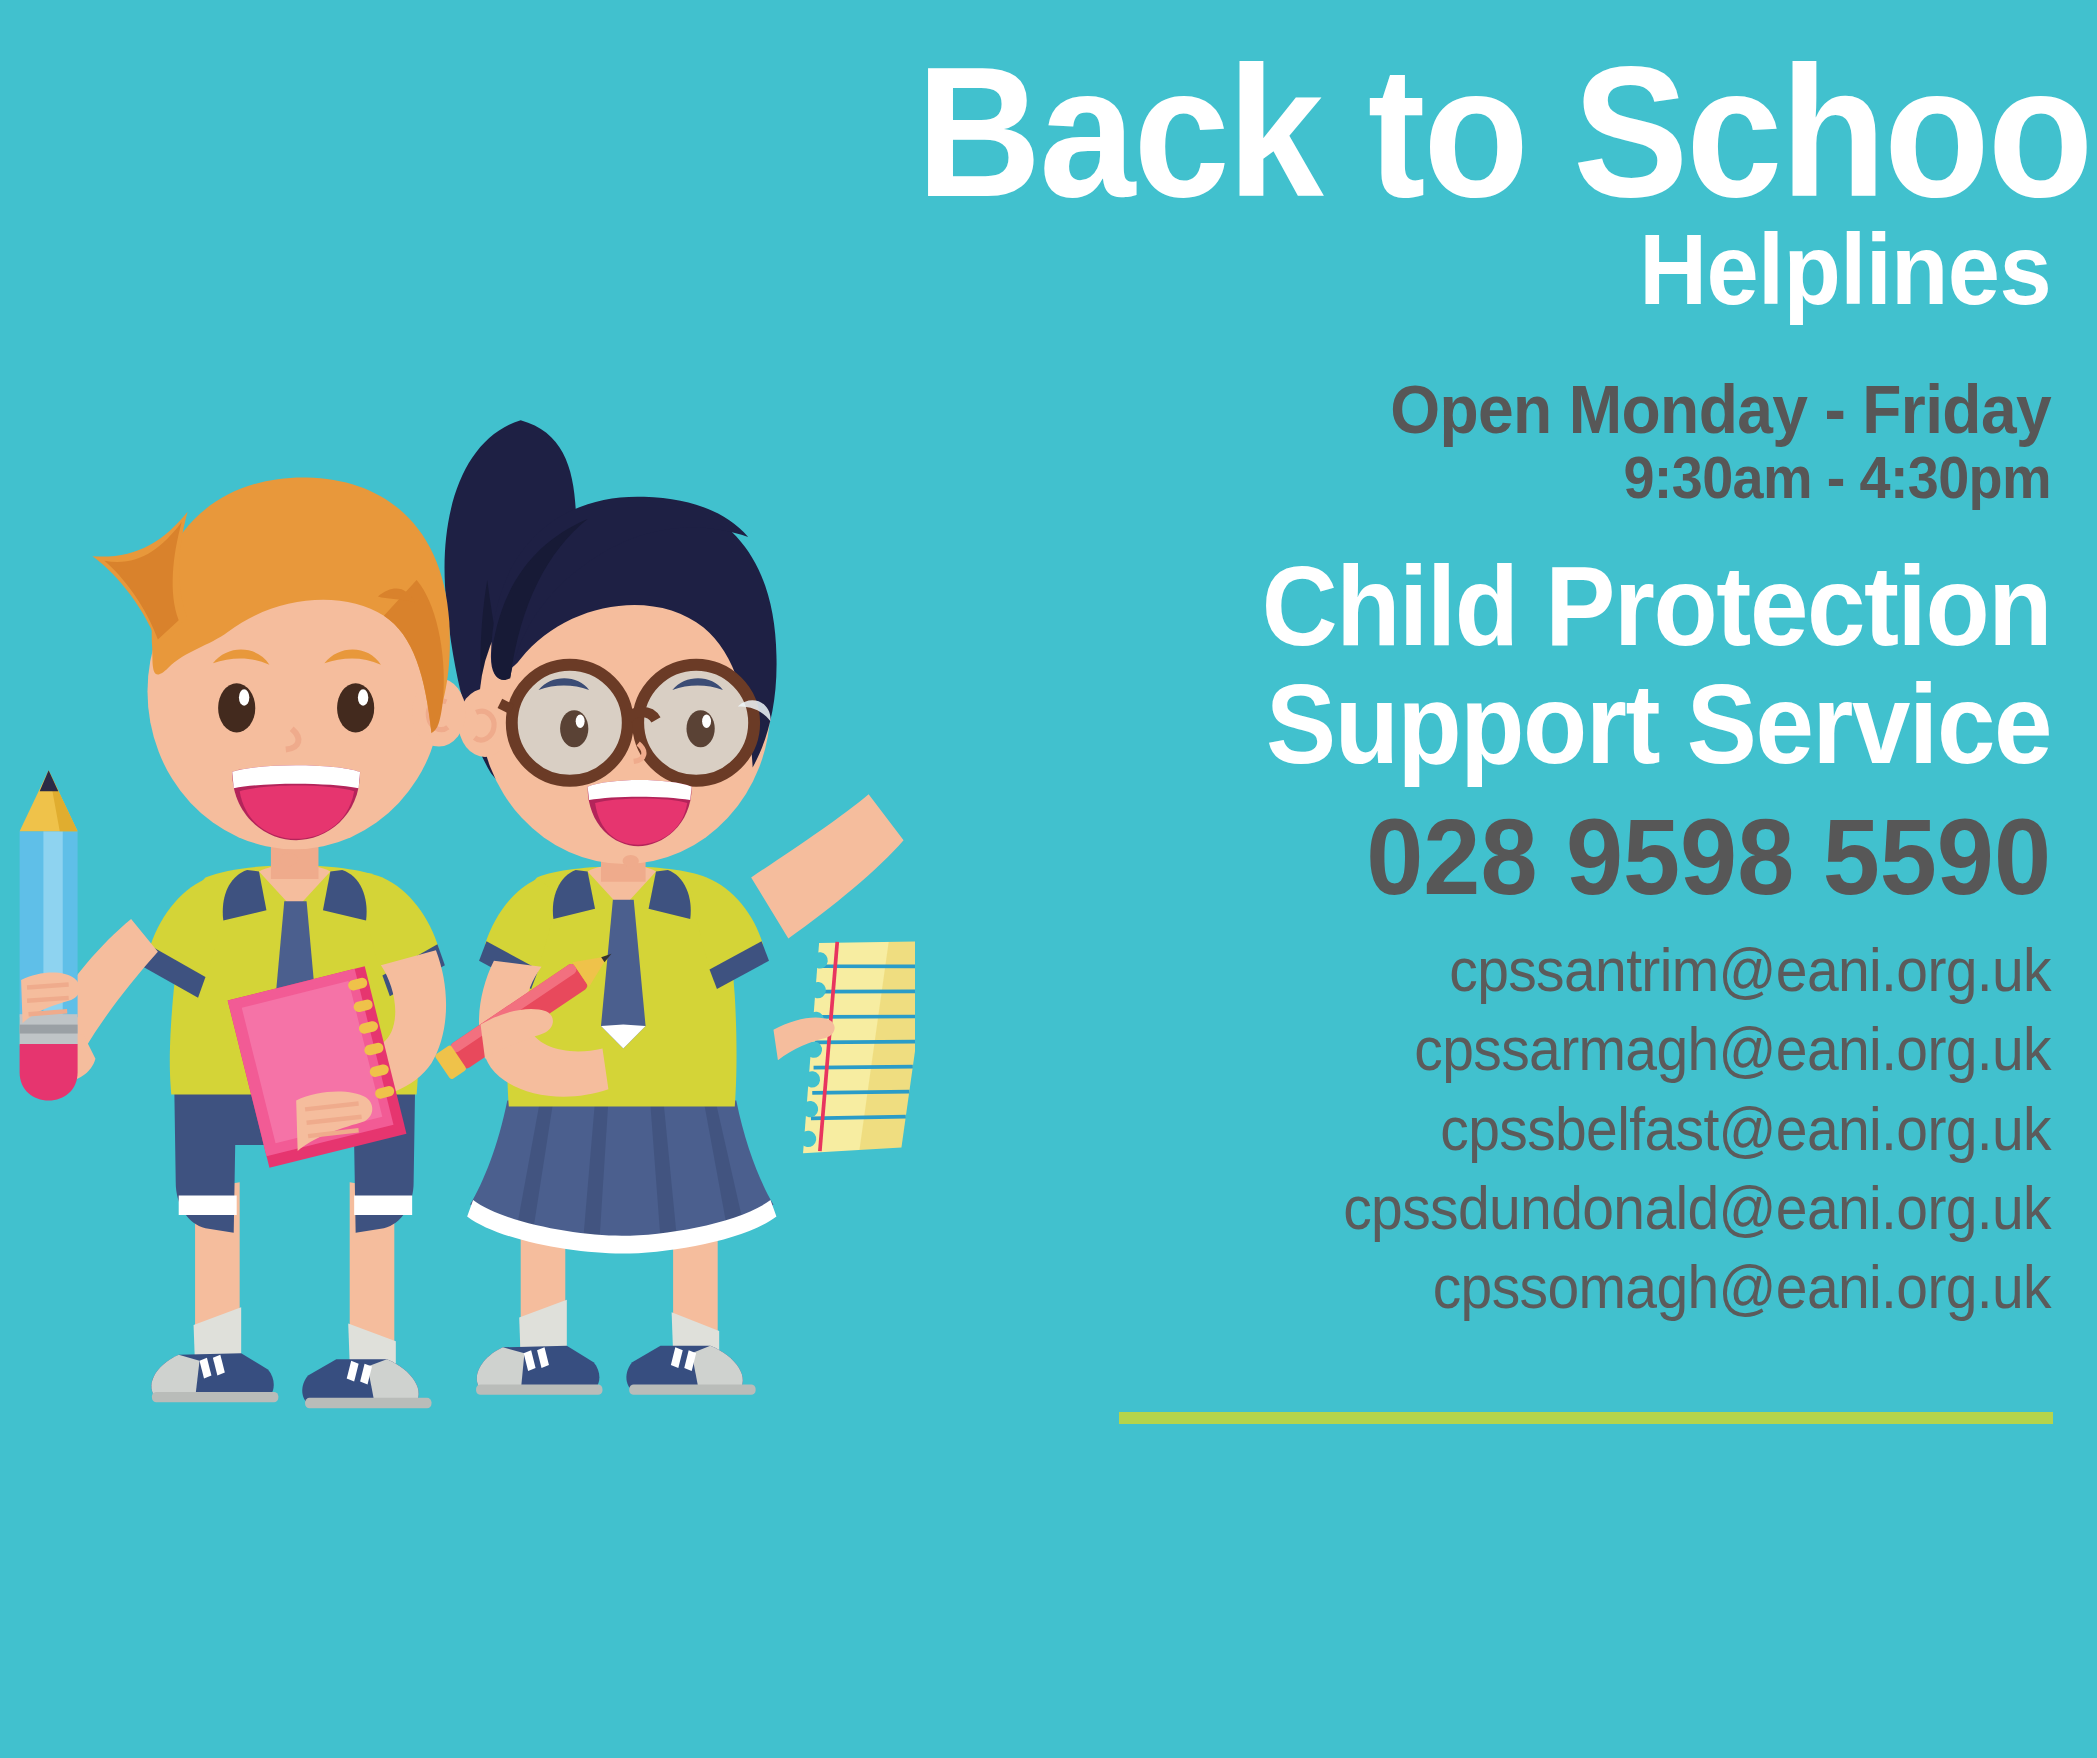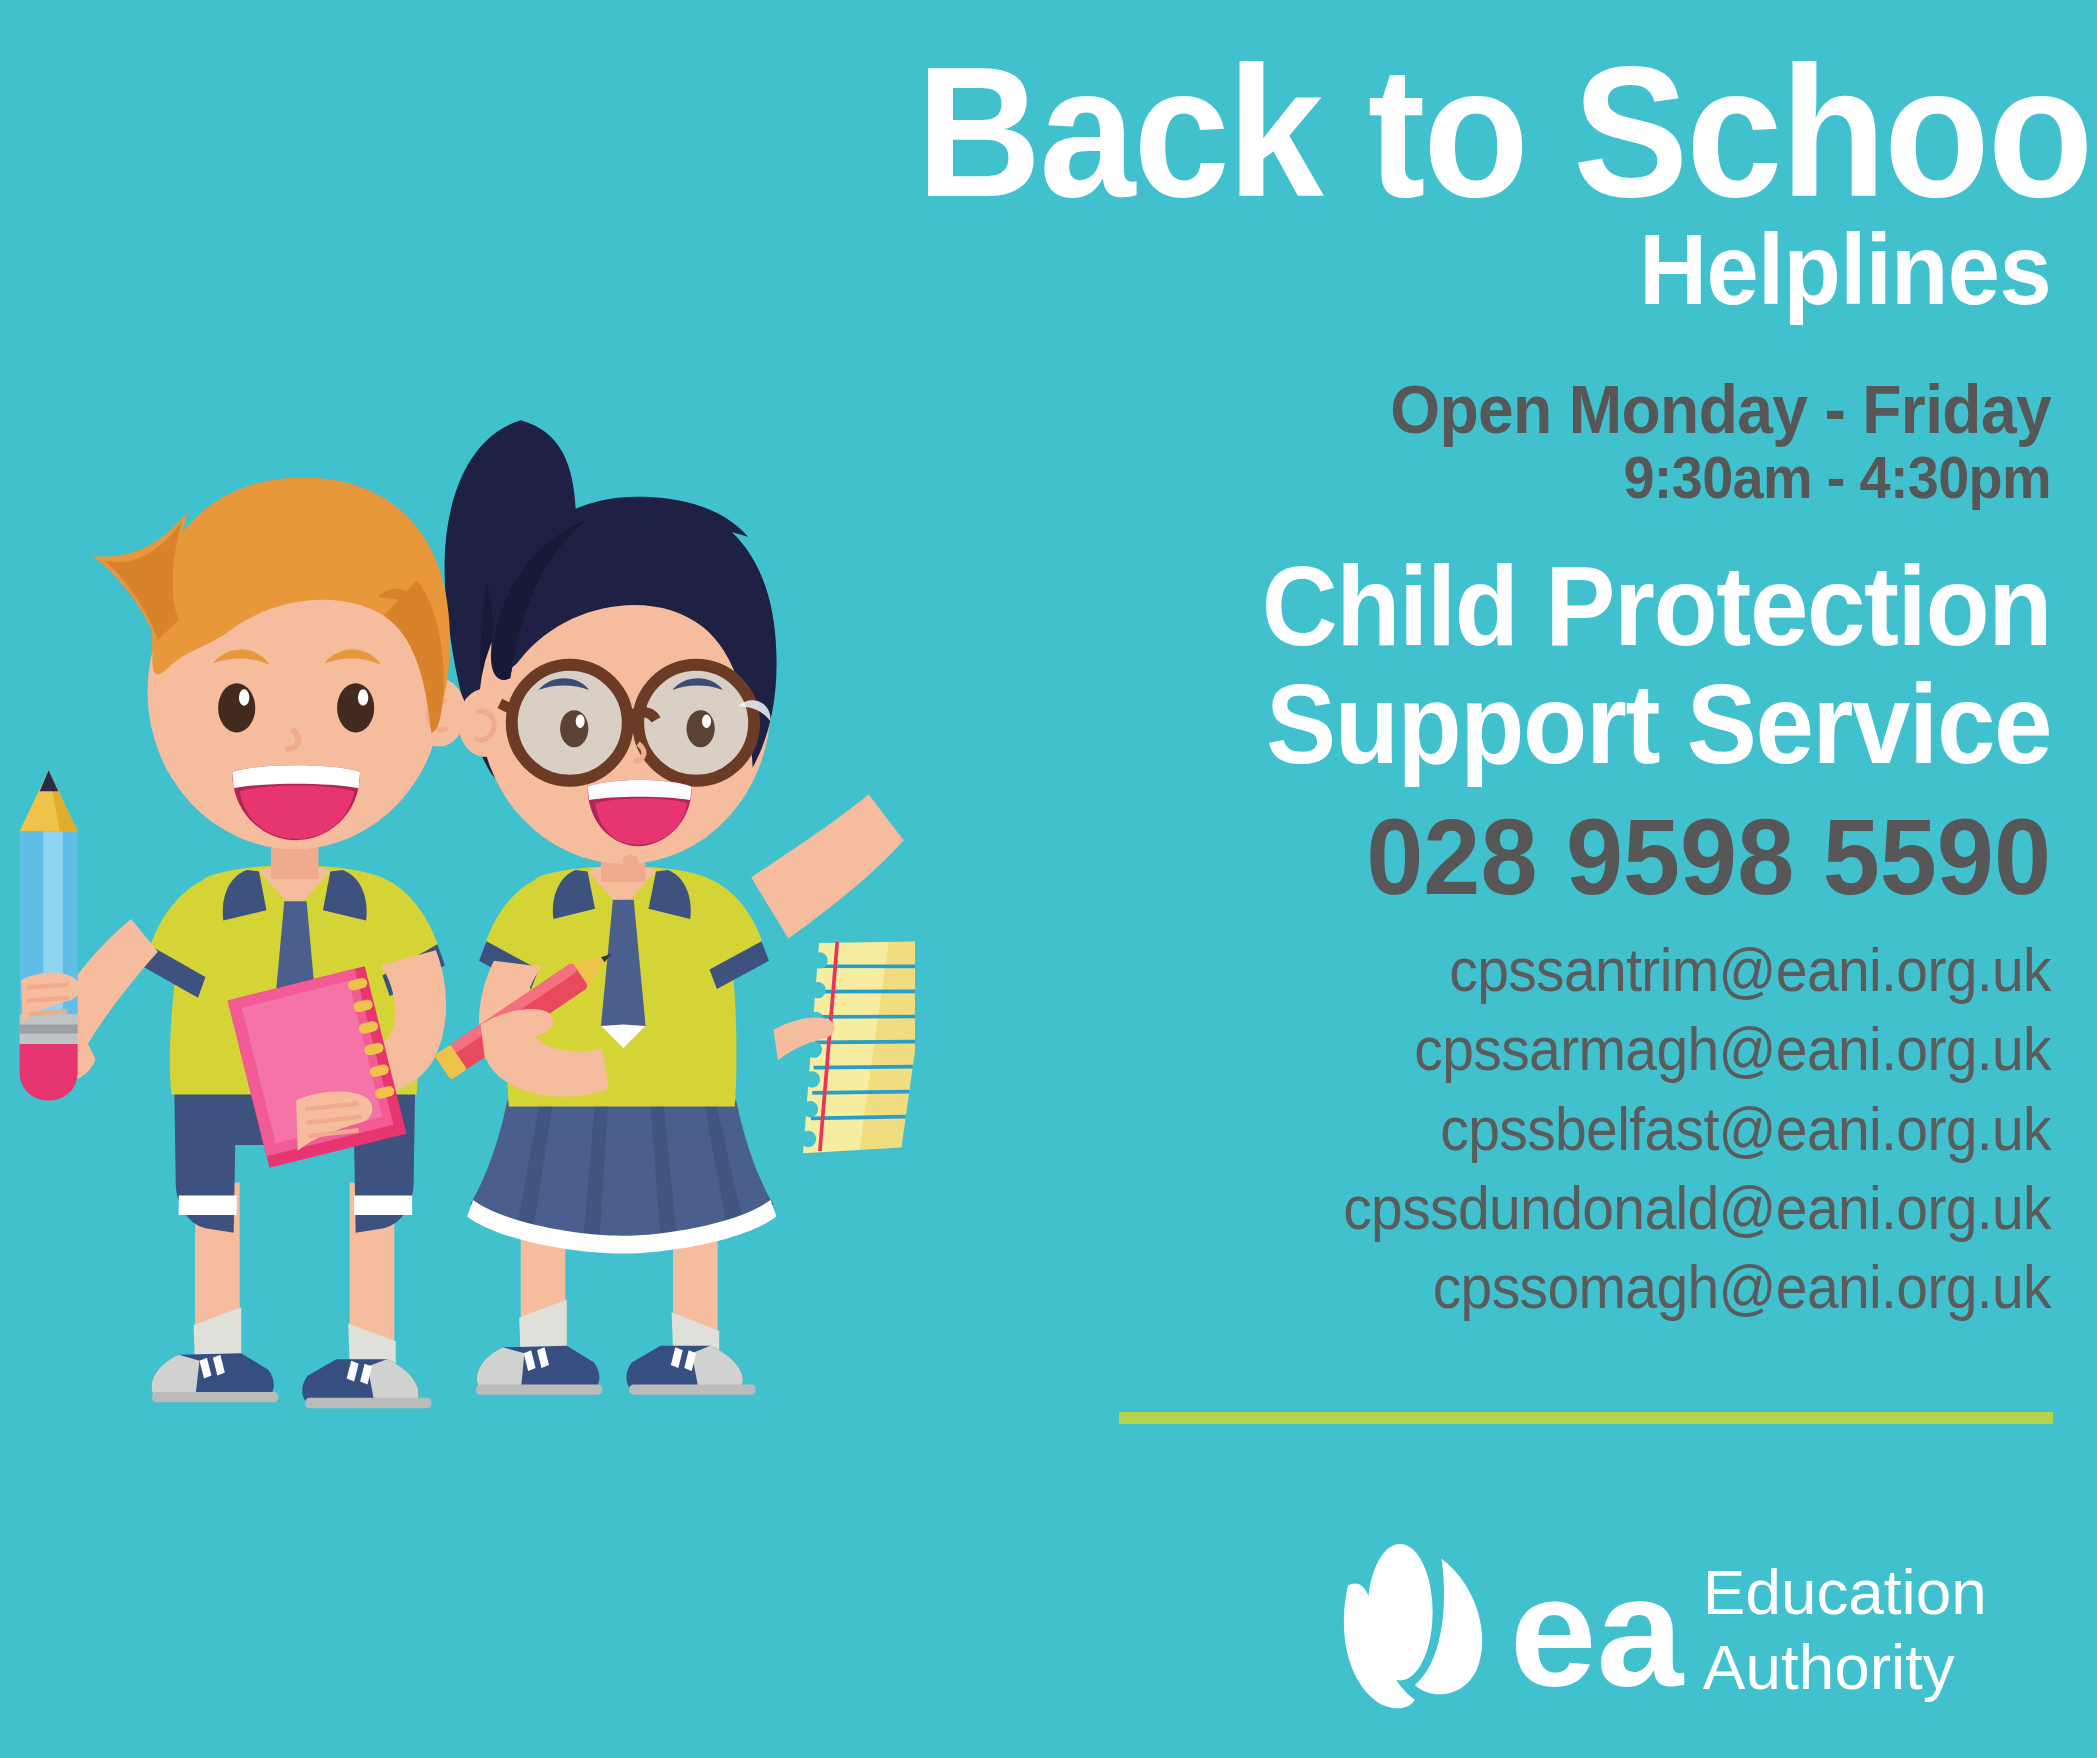--- a/index.html
+++ b/index.html
@@ -387,30 +387,15 @@
       <div>cpssantrim@eani.org.uk</div>
       <div>cpssarmagh@eani.org.uk</div>
       <div>cpssbelfast@eani.org.uk</div>
       <div>cpssdundonald@eani.org.uk</div>
       <div>cpssomagh@eani.org.uk</div>
     </div>
   </div>
 
   <div class="rule"></div>
 
-  <div class="logo">
-    <svg viewBox="0 0 960 260" width="714" height="193" xmlns="http://www.w3.org/2000/svg">
-
-      <g fill="#ffffff">
-        <path d="M22 72 C8 132 20 198 60 228 C80 242 104 240 112 226 C84 206 62 160 56 112 C52 80 40 62 22 72 Z"></path>
-        <ellipse cx="92" cy="108" rx="44" ry="92"></ellipse>
-        <path d="M148 36 C196 72 214 140 196 184 C180 222 136 228 112 206 C146 178 158 108 148 36 Z"></path>
-      </g>
-
-      <text x="240" y="206" font-family="'Liberation Sans','DejaVu Sans',sans-serif" font-size="210" font-weight="700" fill="#ffffff">ea</text>
-
-      <text x="500" y="110" font-family="'Liberation Sans','DejaVu Sans',sans-serif" font-size="86" font-weight="400" fill="#ffffff">Education</text>
-      <text x="500" y="212" font-family="'Liberation Sans','DejaVu Sans',sans-serif" font-size="86" font-weight="400" fill="#ffffff">Authority</text>
-    </svg>
-  </div>
 
 </div>
 
 
 </body></html>

